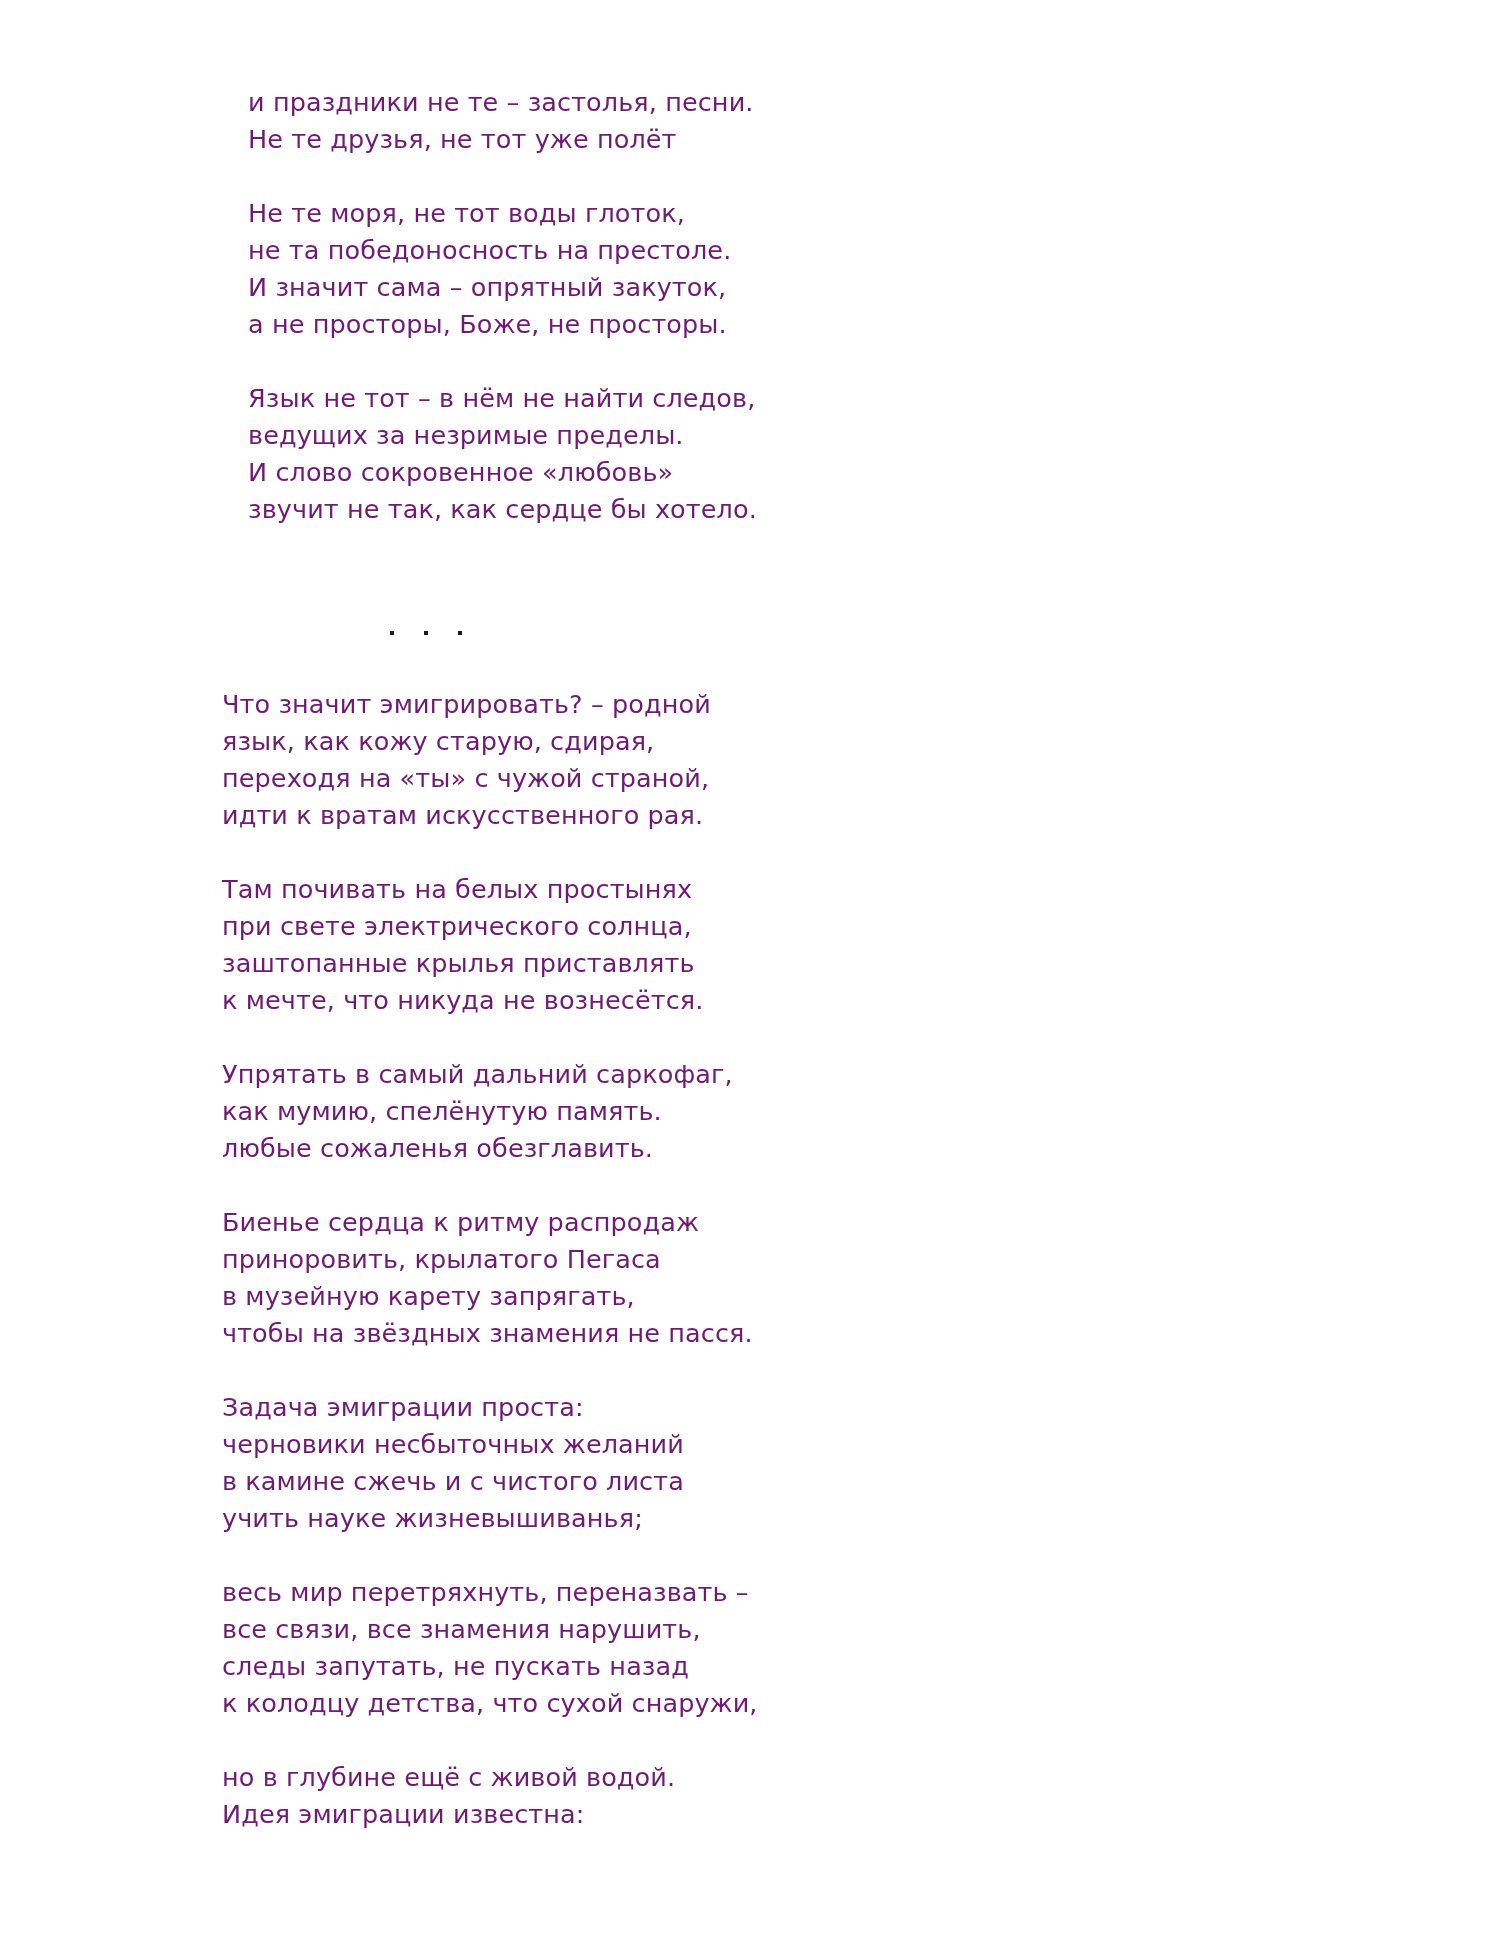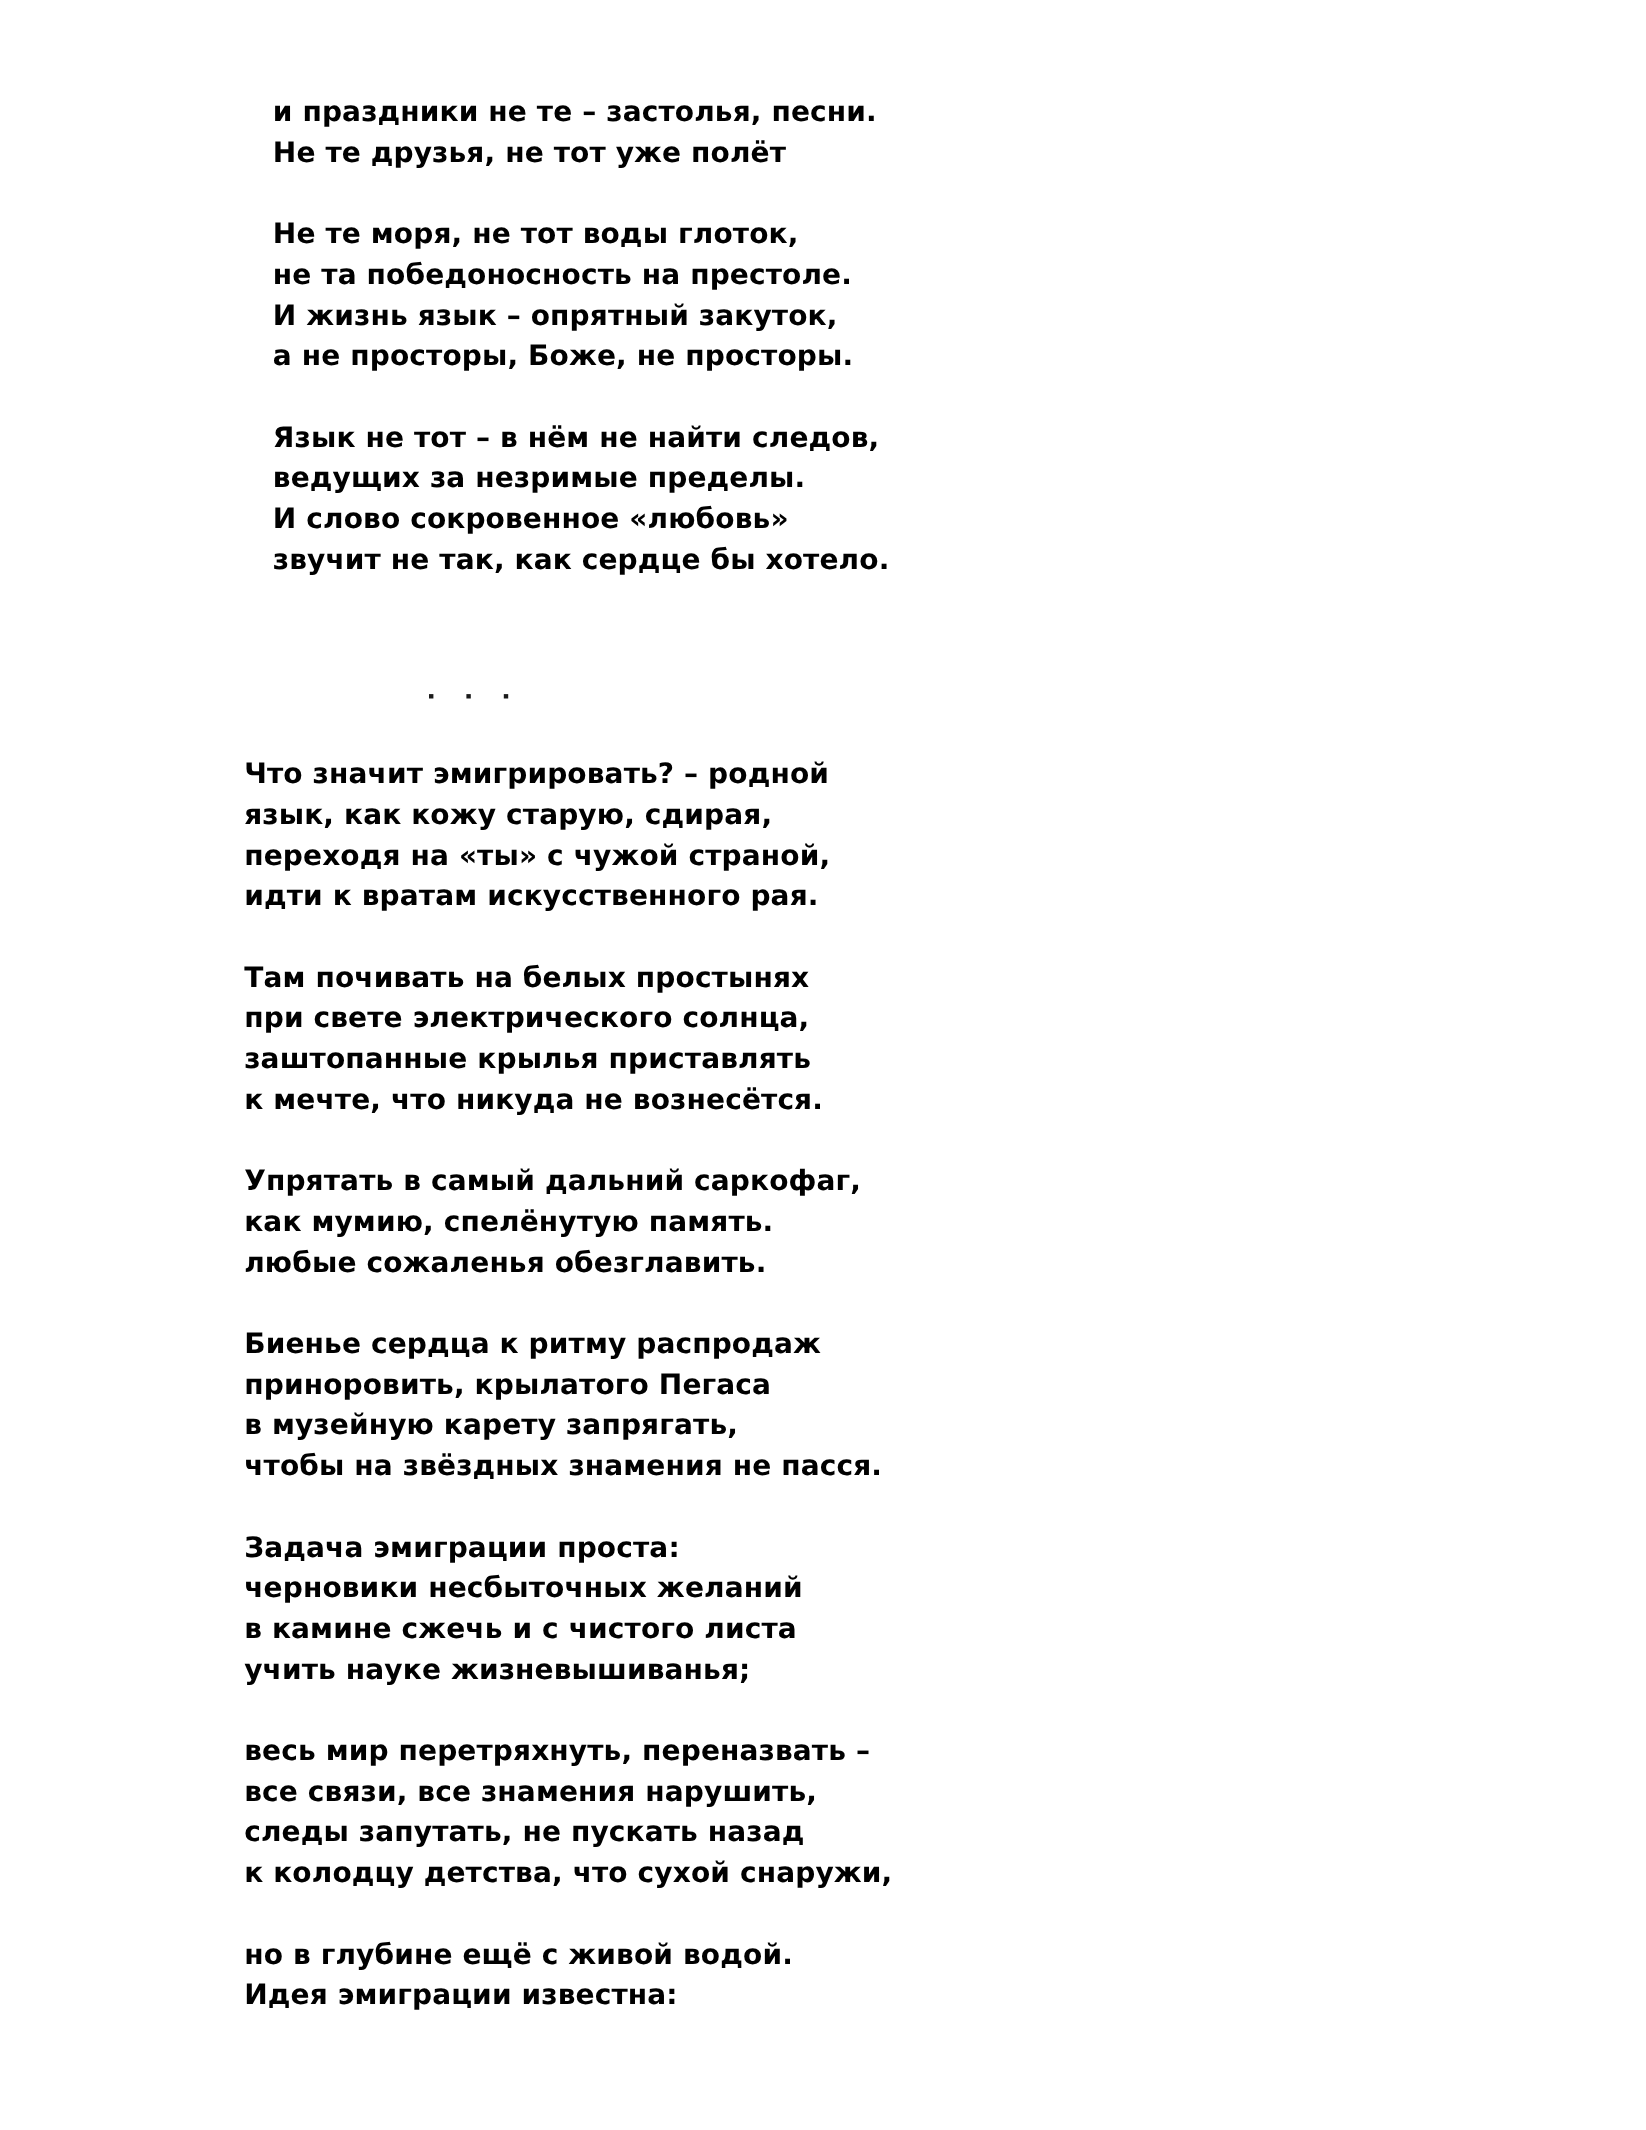--- a/index.html
+++ b/index.html
@@ -39,22 +39,22 @@
   }
   .stanza:last-child {
     margin-bottom: 0;
   }
 
   .line {
     font-size: 25.5px;
     line-height: 37px;
     letter-spacing: 0.1px;
     white-space: pre;
-    color: #000000;
-    font-weight: 700;
+    color: #701a75;
+    font-weight: 400;
   }
 
   
   .separator {
     position: absolute;
     left: 390px;
     top: 631px;
     display: flex;
     align-items: center;
     gap: 30px;
@@ -75,21 +75,21 @@
   <div class="poem" id="poem-1">
 
     <div class="stanza">
       <div class="line">и праздники не те – застолья, песни.</div>
       <div class="line">Не те друзья, не тот уже полёт</div>
     </div>
 
     <div class="stanza">
       <div class="line">Не те моря, не тот воды глоток,</div>
       <div class="line">не та победоносность на престоле.</div>
-      <div class="line">И жизнь язык – опрятный закуток,</div>
+      <div class="line">И значит сама – опрятный закуток,</div>
       <div class="line">а не просторы, Боже, не просторы.</div>
     </div>
 
     <div class="stanza">
       <div class="line">Язык не тот – в нём не найти следов,</div>
       <div class="line">ведущих за незримые пределы.</div>
       <div class="line">И слово сокровенное «любовь»</div>
       <div class="line">звучит не так, как сердце бы хотело.</div>
     </div>
 

